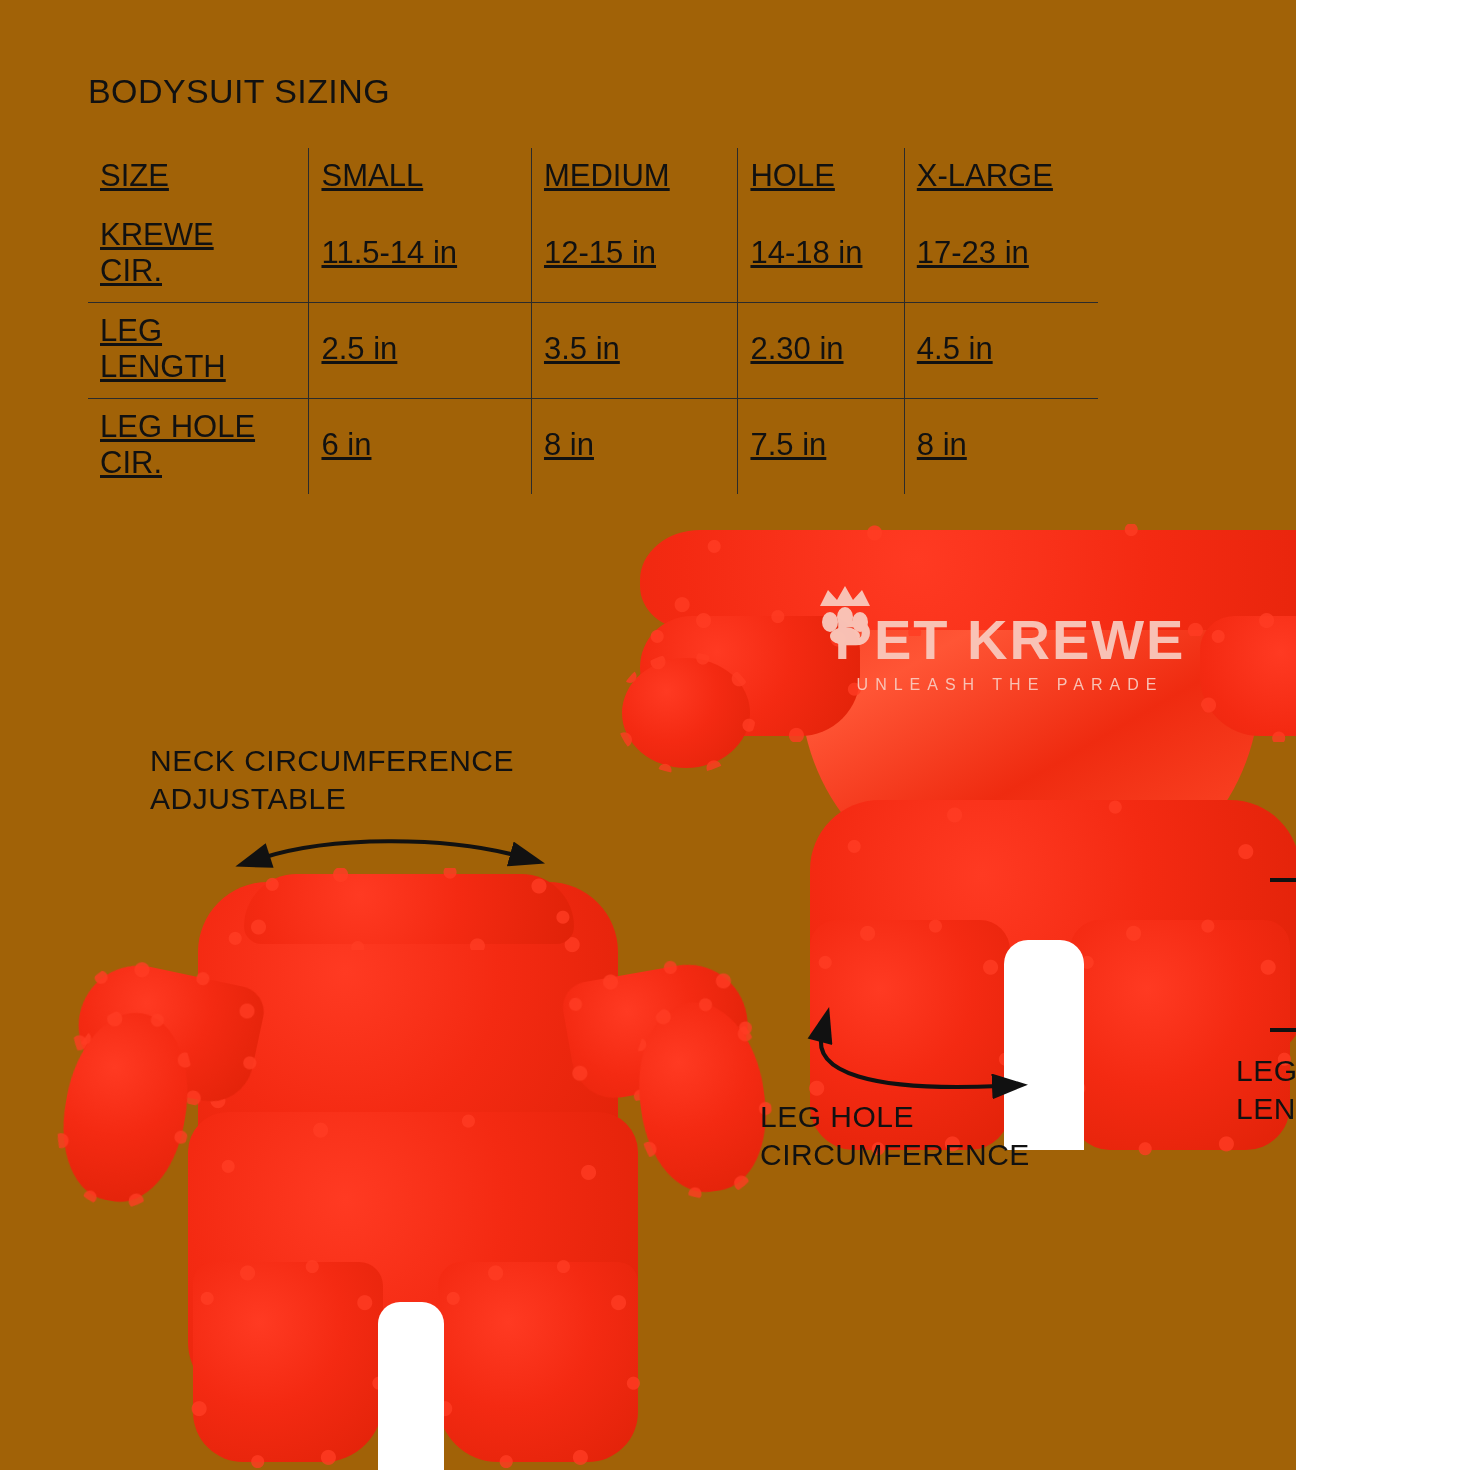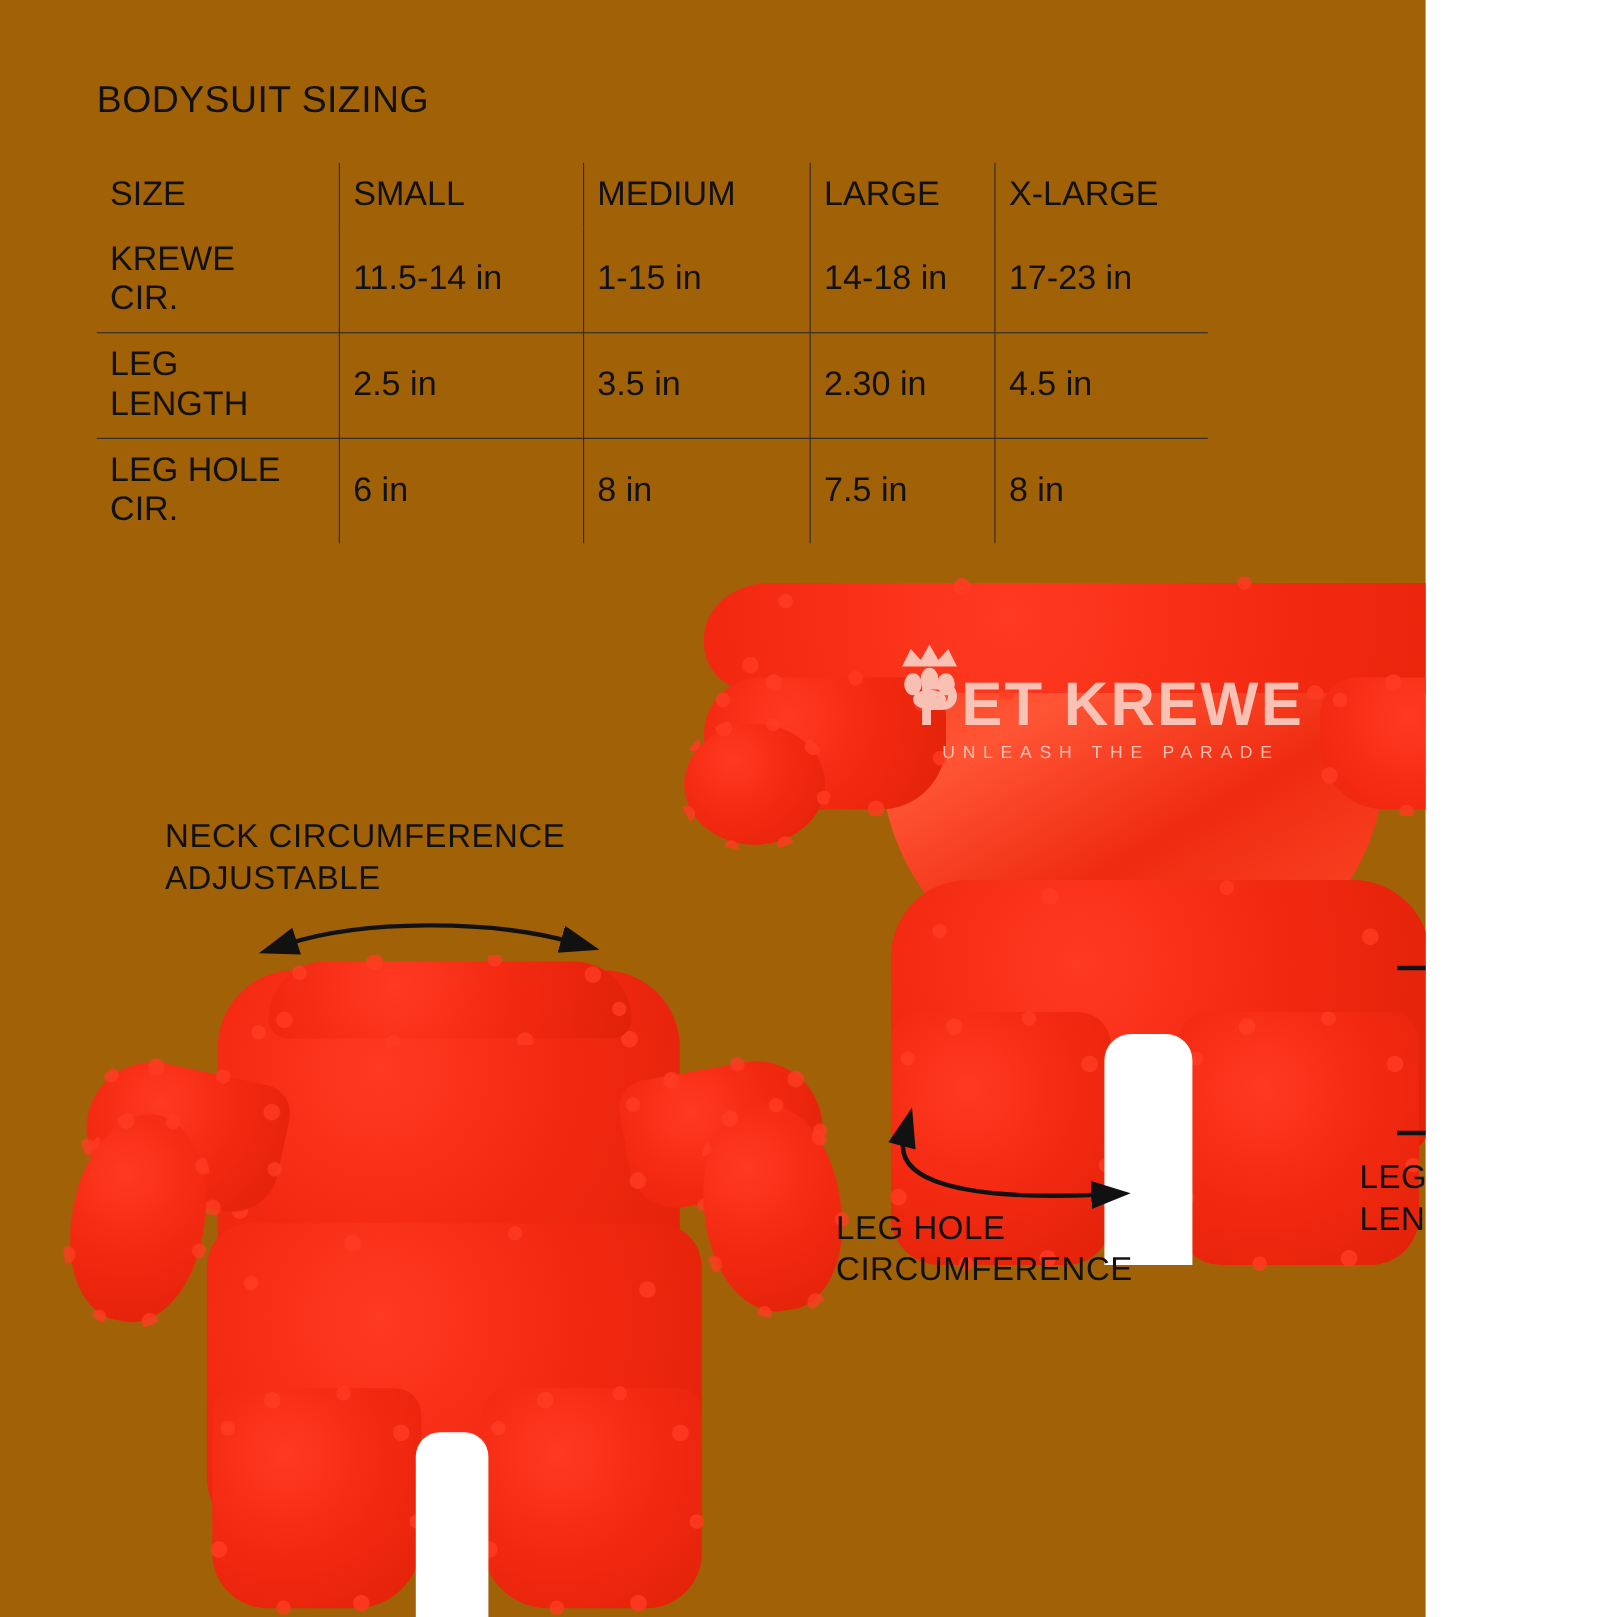--- a/index.html
+++ b/index.html
@@ -32,20 +32,21 @@
 
   
   #sizing-table {
     position: absolute;
     left: 88px;
     top: 148px;
     width: 1010px;
     border-collapse: collapse;
     font-size: 31px;
     color: #111111;
+    text-decoration: underline;
   }
   #sizing-table td, #sizing-table th {
     border: 1px solid #2b2b2b;
     padding: 10px 12px 12px 12px;
     text-align: left;
     font-weight: normal;
     vertical-align: middle;
     line-height: 1.18;
   }
   
@@ -184,30 +185,30 @@
         <col class="c-s">
         <col class="c-m">
         <col class="c-l">
         <col class="c-xl">
     </colgroup>
     <thead>
       <tr>
         <th>SIZE</th>
         <th>SMALL</th>
         <th>MEDIUM</th>
-        <th>LARGE</th>
+        <th>HOLE</th>
         <th>X-LARGE</th>
       </tr>
     </thead>
     <tbody>
       <tr>
         <td class="row-label">KREWE
 CIR.</td>
         <td>11.5-14 in</td>
-        <td>1-15 in</td>
+        <td>12-15 in</td>
         <td>14-18 in</td>
         <td>17-23 in</td>
       </tr>
       <tr>
         <td class="row-label">LEG
 LENGTH</td>
         <td>2.5 in</td>
         <td>3.5 in</td>
         <td>2.30 in</td>
         <td>4.5 in</td>

